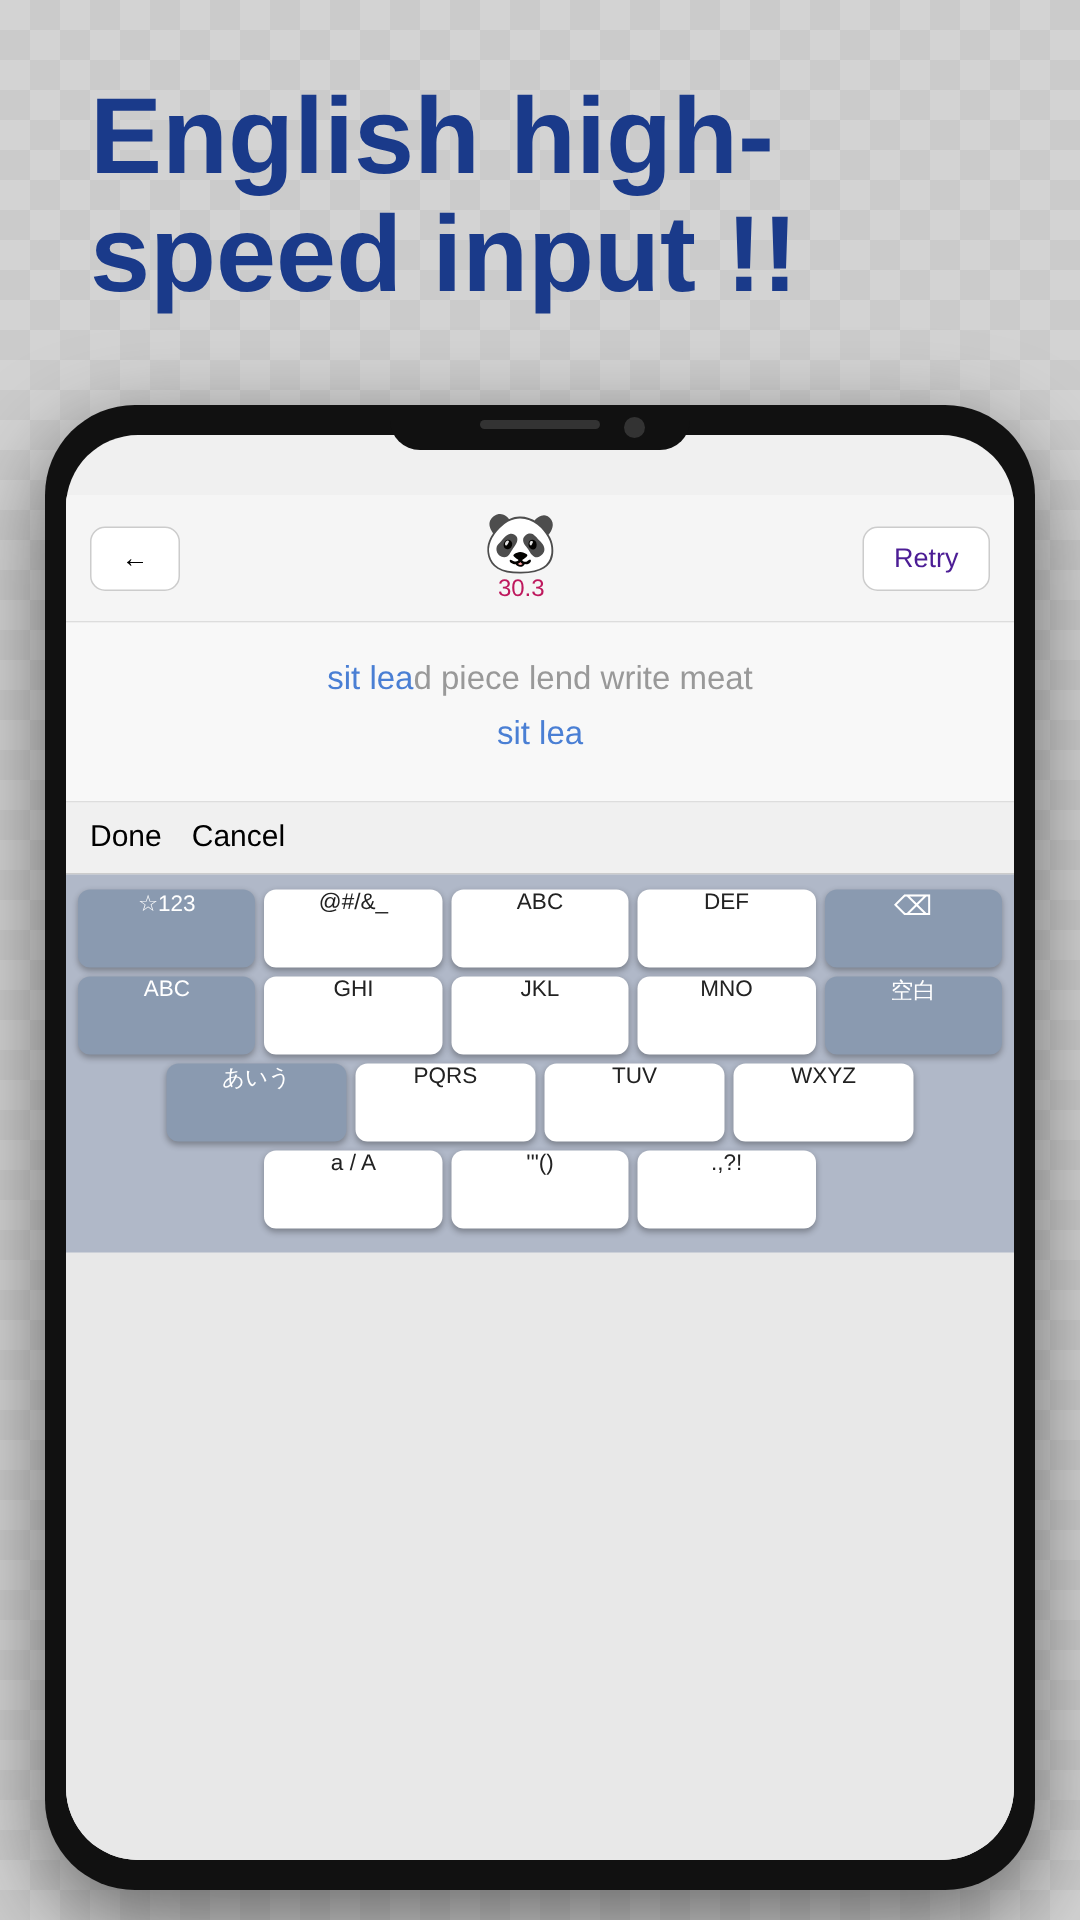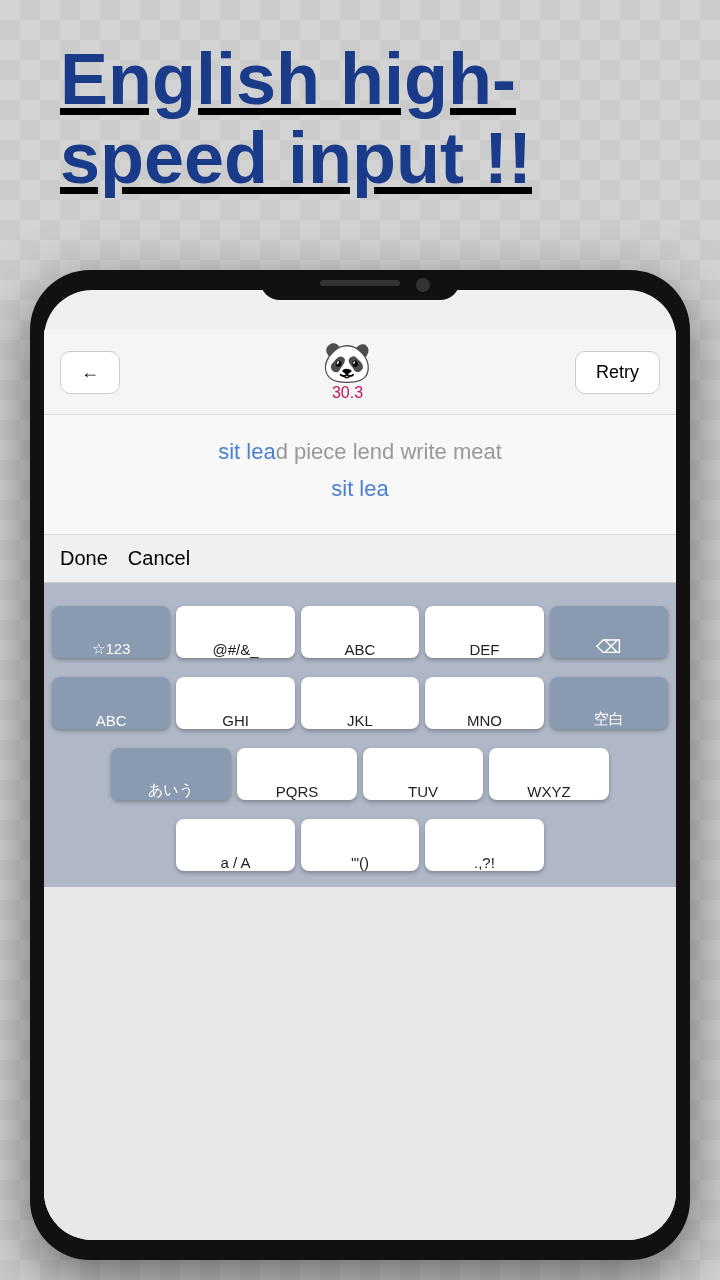--- a/index.html
+++ b/index.html
@@ -24,25 +24,24 @@
         linear-gradient(45deg, transparent 75%, #c0c0c0 75%),
         linear-gradient(-45deg, transparent 75%, #c0c0c0 75%);
       background-size: 40px 40px;
       background-position: 0 0, 0 20px, 20px -20px, -20px 0;
       opacity: 0.5;
     }
 
     
     .title-area {
       position: absolute;
-      top: 40px;
+      top: 52px;
       left: 60px;
       right: 60px;
       z-index: 10;
-      text-decoration: underline;
     }
 
     .title-text {
       font-size: 72px;
       font-weight: 900;
       color: #1a3a8a;
       line-height: 1.1;
     }
 
     
@@ -158,21 +157,21 @@
       margin-top: 2px;
     }
 
     .retry-btn {
       background: white;
       border: 1px solid #ccc;
       border-radius: 10px;
       padding: 10px 20px;
       font-size: 18px;
       cursor: pointer;
-      color: #000000;
+      color: #4c1d95;
     }
 
     
     .text-area {
       background: #f8f8f8;
       padding: 20px 16px;
       border-bottom: 1px solid #ddd;
       min-height: 120px;
       text-align: center;
     }
@@ -222,30 +221,29 @@
       display: flex;
       gap: 6px;
       margin-bottom: 6px;
       justify-content: center;
     }
 
     .key {
       background: white;
       border-radius: 8px;
       display: flex;
-      align-items: flex-end;
+      align-items: flex-start;
       justify-content: center;
       font-size: 16px;
       color: #222;
       cursor: pointer;
       box-shadow: 0 2px 4px rgba(0,0,0,0.3);
       height: 52px;
       flex: 1;
       max-width: 120px;
-      margin-top: 13px;
     }
 
     .key.dark {
       background: #8a9ab0;
       color: #fff;
     }
 
     .key.delete-key {
       background: #8a9ab0;
     }

